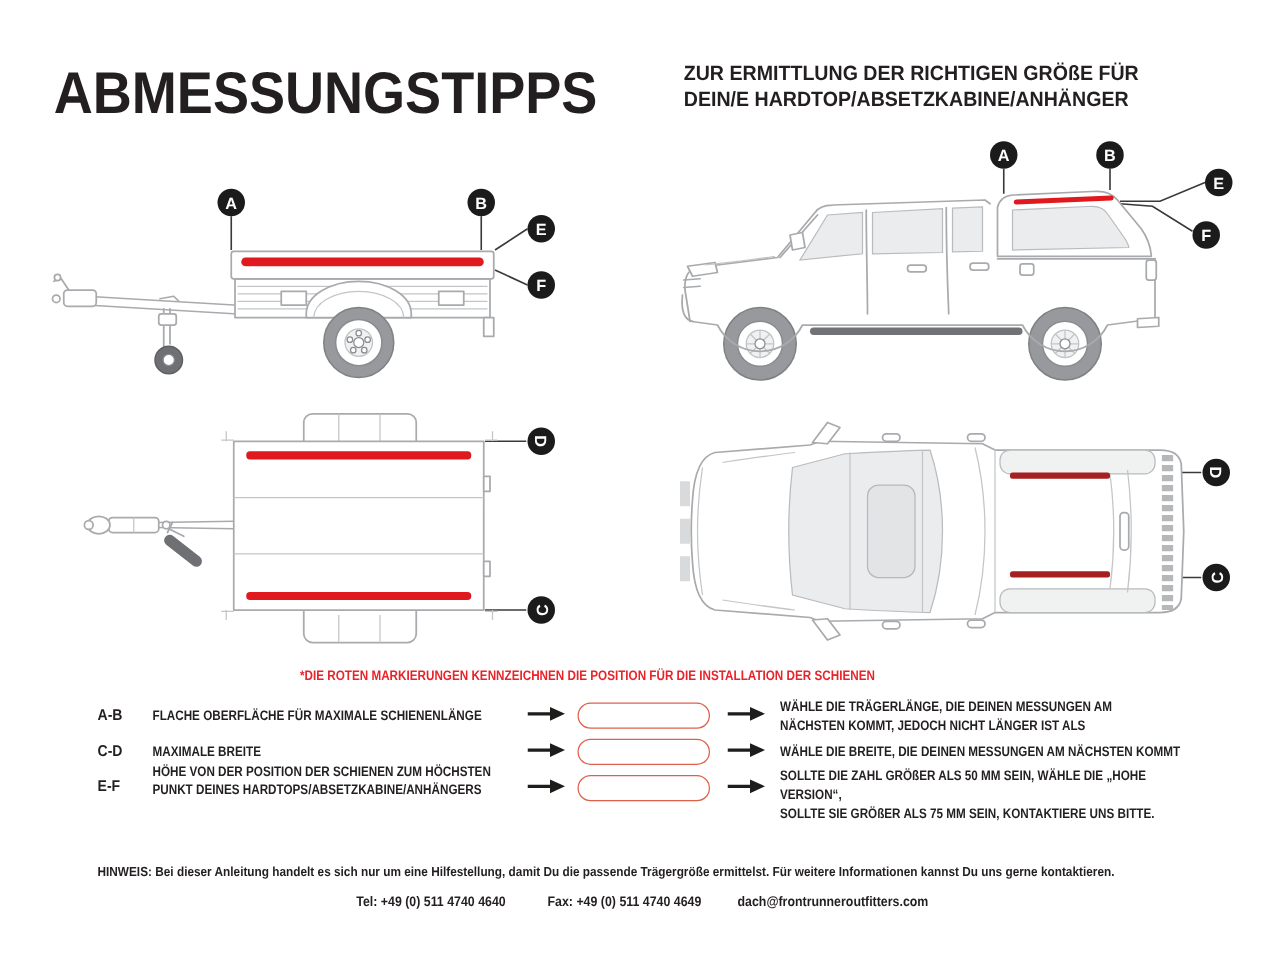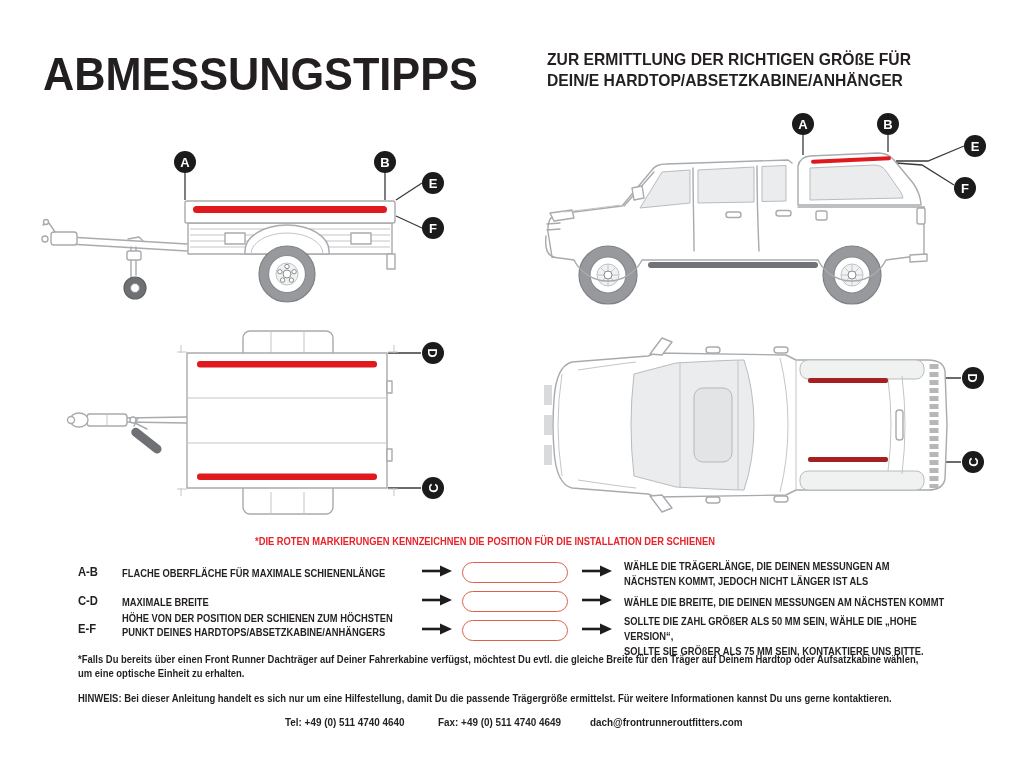--- a/index.html
+++ b/index.html
@@ -219,21 +219,21 @@
   <div class="m" style="left:877px;top:113px;">B</div>
   <div class="m" style="left:964px;top:135px;">E</div>
   <div class="m" style="left:954px;top:177px;">F</div>
 
   <div class="m rot90" style="left:422px;top:342px;">D</div>
   <div class="m rotm90" style="left:422px;top:477px;">C</div>
 
   <div class="m rot90" style="left:962px;top:367px;">D</div>
   <div class="m rotm90" style="left:962px;top:451px;">C</div>
 
-  <div class="abs" style="left:255px;top:531px;">
+  <div class="abs" style="left:240px;top:531px;">
     <span class="cond note-red">*DIE ROTEN MARKIERUNGEN KENNZEICHNEN DIE POSITION FÜR DIE INSTALLATION DER SCHIENEN</span>
   </div>
 
   <div>
     <span class="abs rowid" style="left:78px;top:565px;">A-B</span>
     <span class="abs cond" style="left:122px;top:566px;">FLACHE OBERFLÄCHE FÜR MAXIMALE SCHIENENLÄNGE</span>
     <svg class="arrow-svg" style="left:422px;top:565px;" viewBox="0 0 30 12">
       <line x1="0" y1="6" x2="19" y2="6" stroke="#1d1d1b" stroke-width="2.6"></line>
         <polygon points="18,0.5 30,6 18,11.5" fill="#1d1d1b"></polygon>
     </svg>
@@ -271,24 +271,20 @@
     </svg>
     <div class="oval" style="left:462px;top:620px;"></div>
     <svg class="arrow-svg" style="left:582px;top:623px;" viewBox="0 0 30 12">
       <line x1="0" y1="6" x2="19" y2="6" stroke="#1d1d1b" stroke-width="2.6"></line>
         <polygon points="18,0.5 30,6 18,11.5" fill="#1d1d1b"></polygon>
     </svg>
     <span class="abs cond res" style="left:624px;top:614px;">SOLLTE DIE ZAHL GRÖßER ALS 50 MM SEIN, WÄHLE DIE „HOHE VERSION“,
 SOLLTE SIE GRÖßER ALS 75 MM SEIN, KONTAKTIERE UNS BITTE.</span>
   </div>
 
-  <div class="abs" style="left:78px;top:653px;">
-    <span class="foot">*Falls Du bereits über einen Front Runner Dachträger auf Deiner Fahrerkabine verfügst, möchtest Du evtl. die gleiche Breite für den Träger auf Deinem Hardtop oder Aufsatzkabine wählen,
-um eine optische Einheit zu erhalten.</span>
-  </div>
   <div class="abs" style="left:78px;top:688px;">
     <span class="foot">HINWEIS: Bei dieser Anleitung handelt es sich nur um eine Hilfestellung, damit Du die passende Trägergröße ermittelst. Für weitere Informationen kannst Du uns gerne kontaktieren.</span>
   </div>
 
   <div>
     <span class="abs contact" style="left:285px;top:716px;">Tel: +49 (0) 511 4740 4640</span>
     <span class="abs contact" style="left:438px;top:716px;">Fax: +49 (0) 511 4740 4649</span>
     <span class="abs contact" style="left:590px;top:716px;">dach@frontrunneroutfitters.com</span>
   </div>
 

